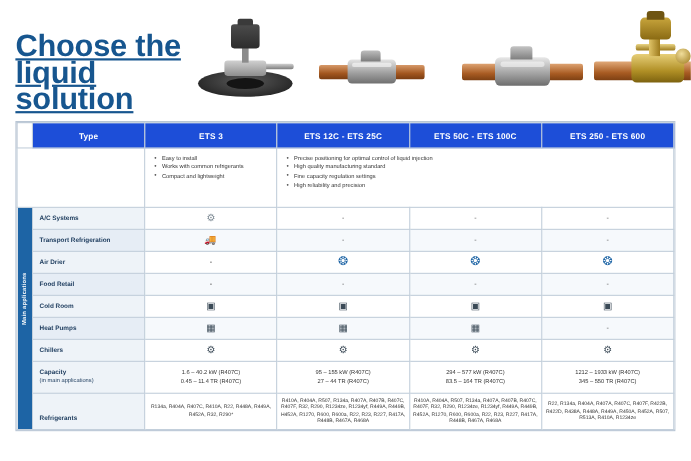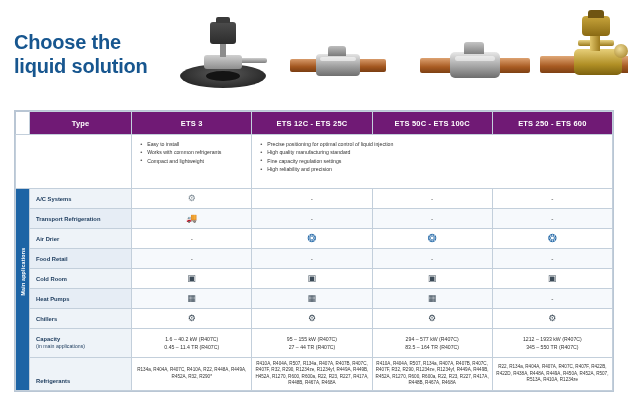--- a/index.html
+++ b/index.html
@@ -28,24 +28,25 @@
     top: 0;
     width: 628px;
     height: 104px;
   }
   .title {
     position: absolute;
     left: 14px;
     top: 30px;
     width: 180px;
     color: #17568f;
-    font-size: 20px;
+    font-size: 28px;
     font-weight: bold;
     line-height: 24px;
     letter-spacing: -0.2px;
+    text-decoration: underline;
   }
 
   
   .photos {
     position: absolute;
     left: 170px;
     top: 18px;
     width: 450px;
     height: 80px;
   }
@@ -200,21 +201,21 @@
   td, th {
     border: 1px solid #c3cfdb;
     padding: 0;
     vertical-align: middle;
     font-size: 5.2px;
     color: #222;
   }
 
   
   tr.head th {
-    background: #701a75;
+    background: #1d4ed8;
     color: #ffffff;
     font-size: 7.5px;
     font-weight: bold;
     height: 22px;
     text-align: center;
     letter-spacing: .2px;
   }
   tr.head th.side {
     background: #ffffff;
     border-left: 1px solid #b9c6d4;

